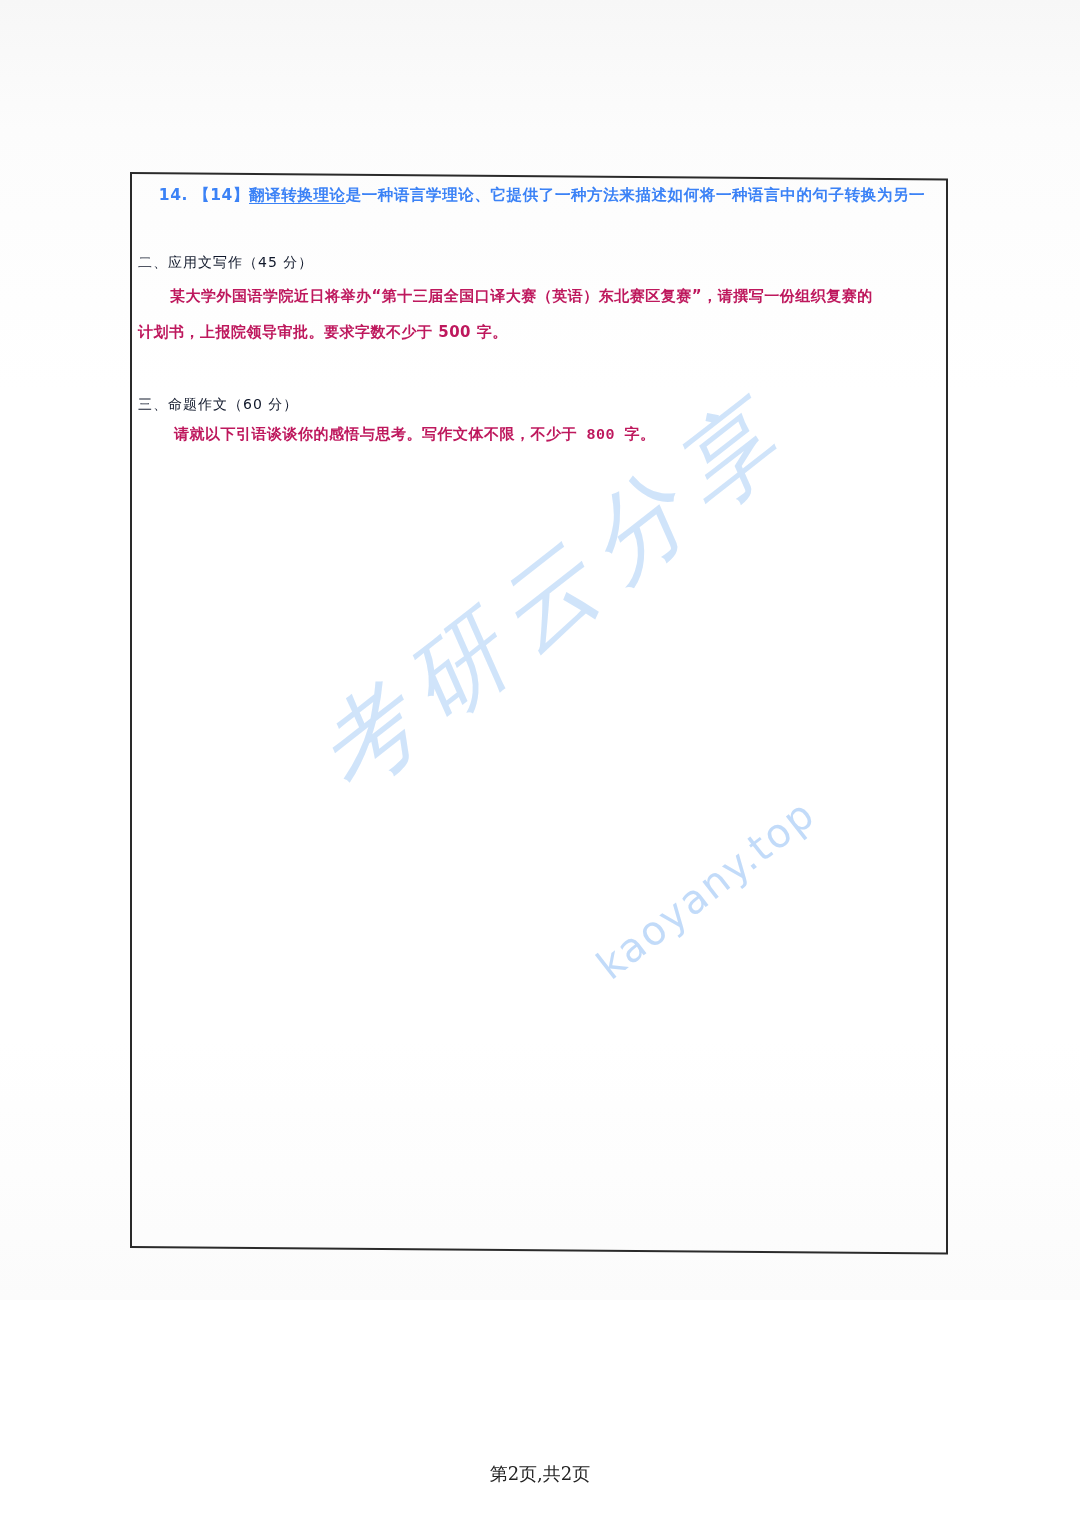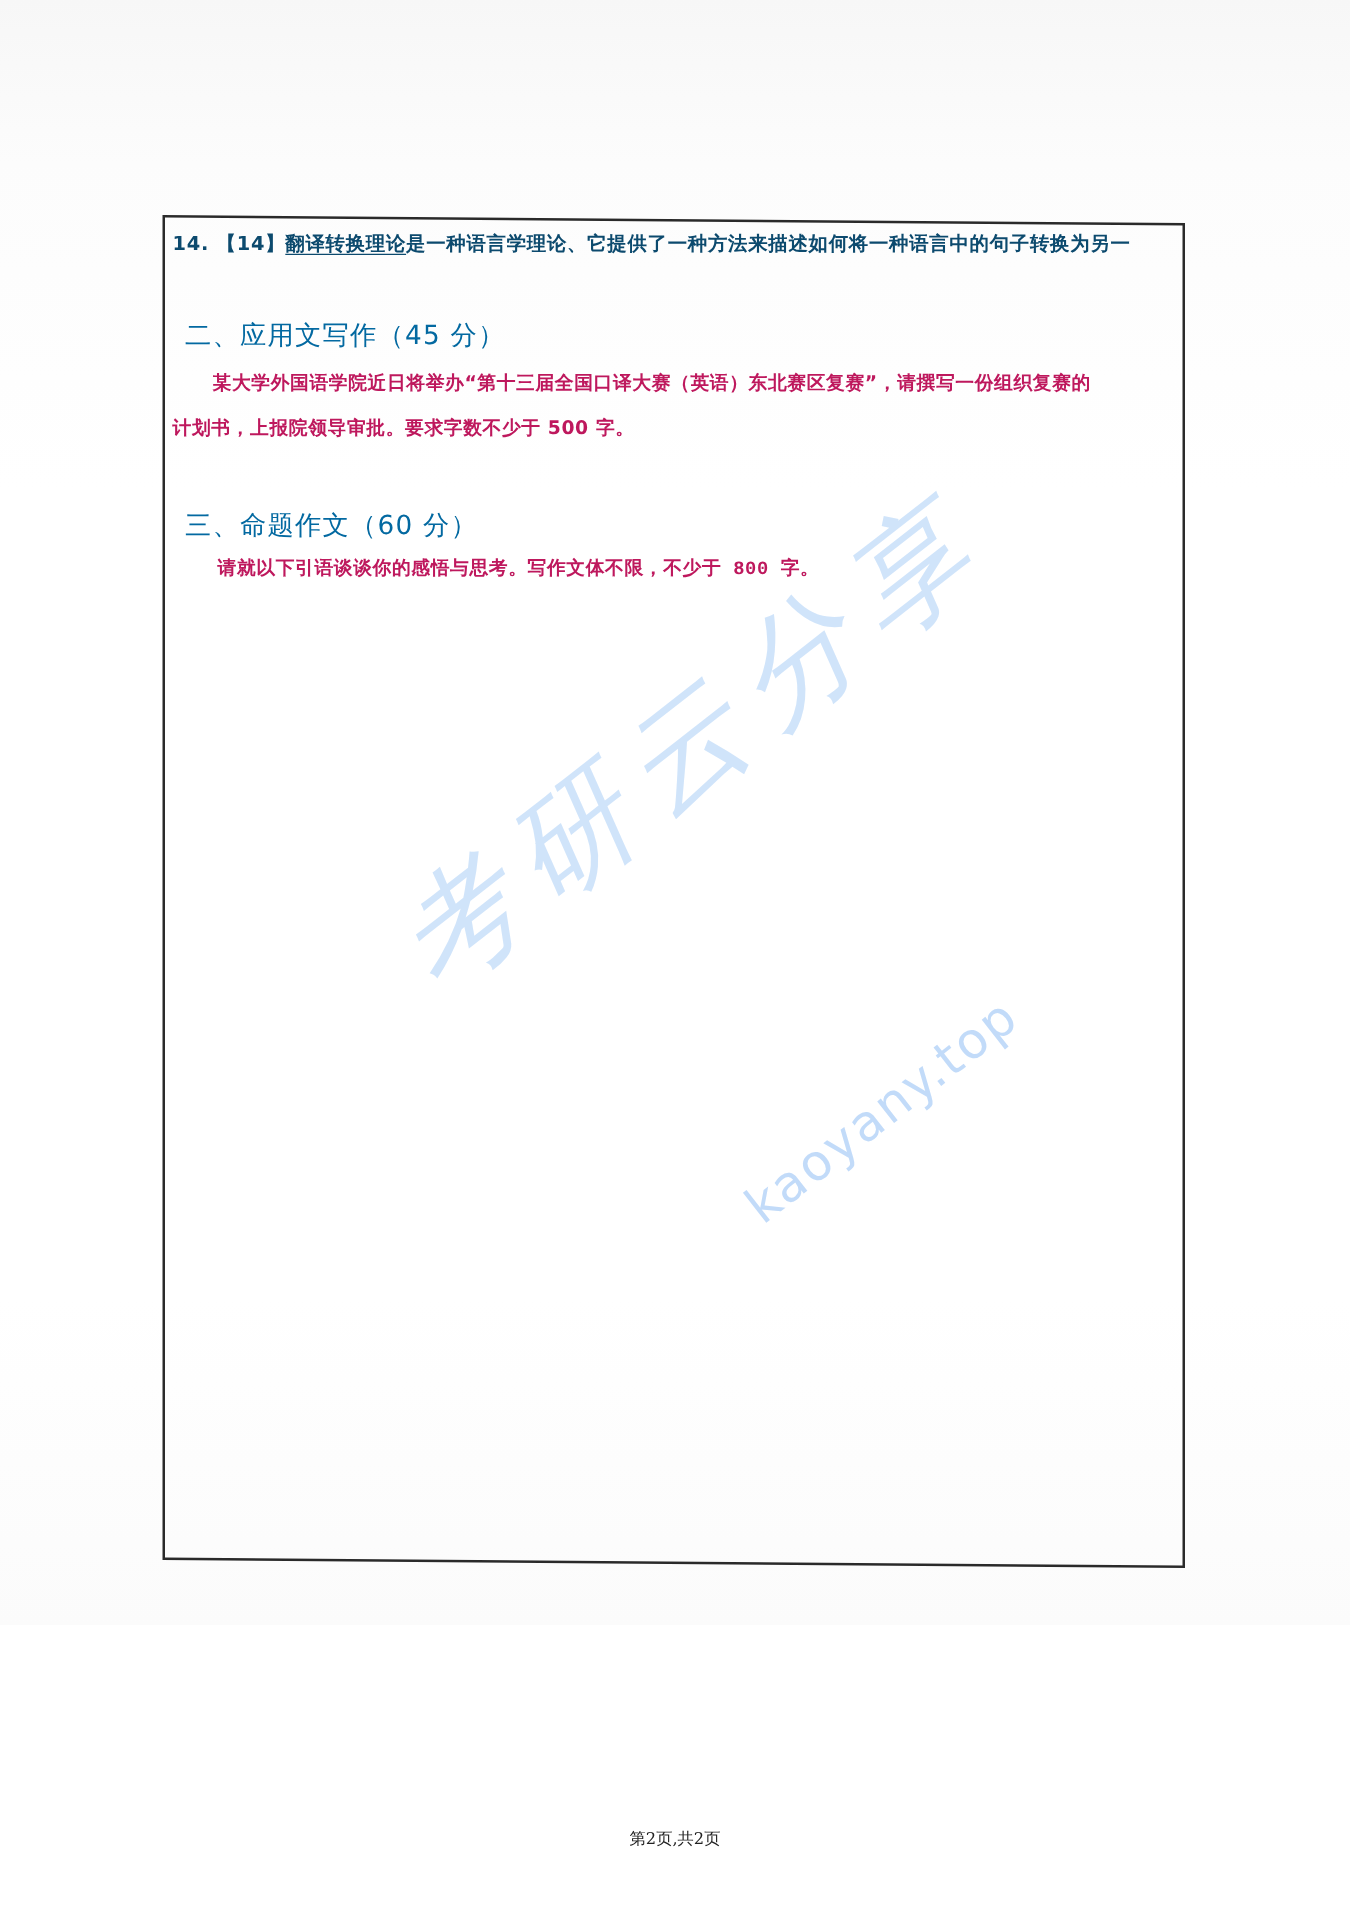--- a/index.html
+++ b/index.html
@@ -30,31 +30,31 @@
       position: absolute;
       left: 138px; top: 176px;
       width: 808px;
     }
     .line {
       font-size: 15.5px;
       font-weight: bold;
       letter-spacing: 0.6px;
       line-height: 38px;
       white-space: nowrap;
-      color: #0c4a6e;
+      color: #3b82f6;
+      text-align: center;
     }
     .bracket { font-weight: bold; }
     .underline { text-decoration: underline; text-underline-offset: 3px; }
     .section-title {
-      font-size: 21px;
+      font-size: 14px;
       font-weight: normal;
       letter-spacing: 1px;
-      color: #0369a1;
+      color: #0f172a;
       white-space: nowrap;
-      margin-left: 10px;
     }
     .para {
       font-size: 15px;
       font-weight: bold;
       letter-spacing: 0.5px;
       line-height: 36px;
       color: #be185d;
       white-space: nowrap;
     }
     .indent { padding-left: 32px; }
@@ -80,21 +80,21 @@
       transform: rotate(-38deg);
       transform-origin: left top;
       letter-spacing: 2px;
       white-space: nowrap;
     }
     .footer {
       position: absolute;
       left: 0; top: 1462px; width: 1080px;
       text-align: center;
       font-family: "DejaVu Serif", "Liberation Serif", serif;
-      font-size: 13px;
+      font-size: 18px;
       color: #222;
     }
   </style>
 </head>
 <body>
 
 <div class="page-shade"></div>
 
 <div class="frame"></div>
 

